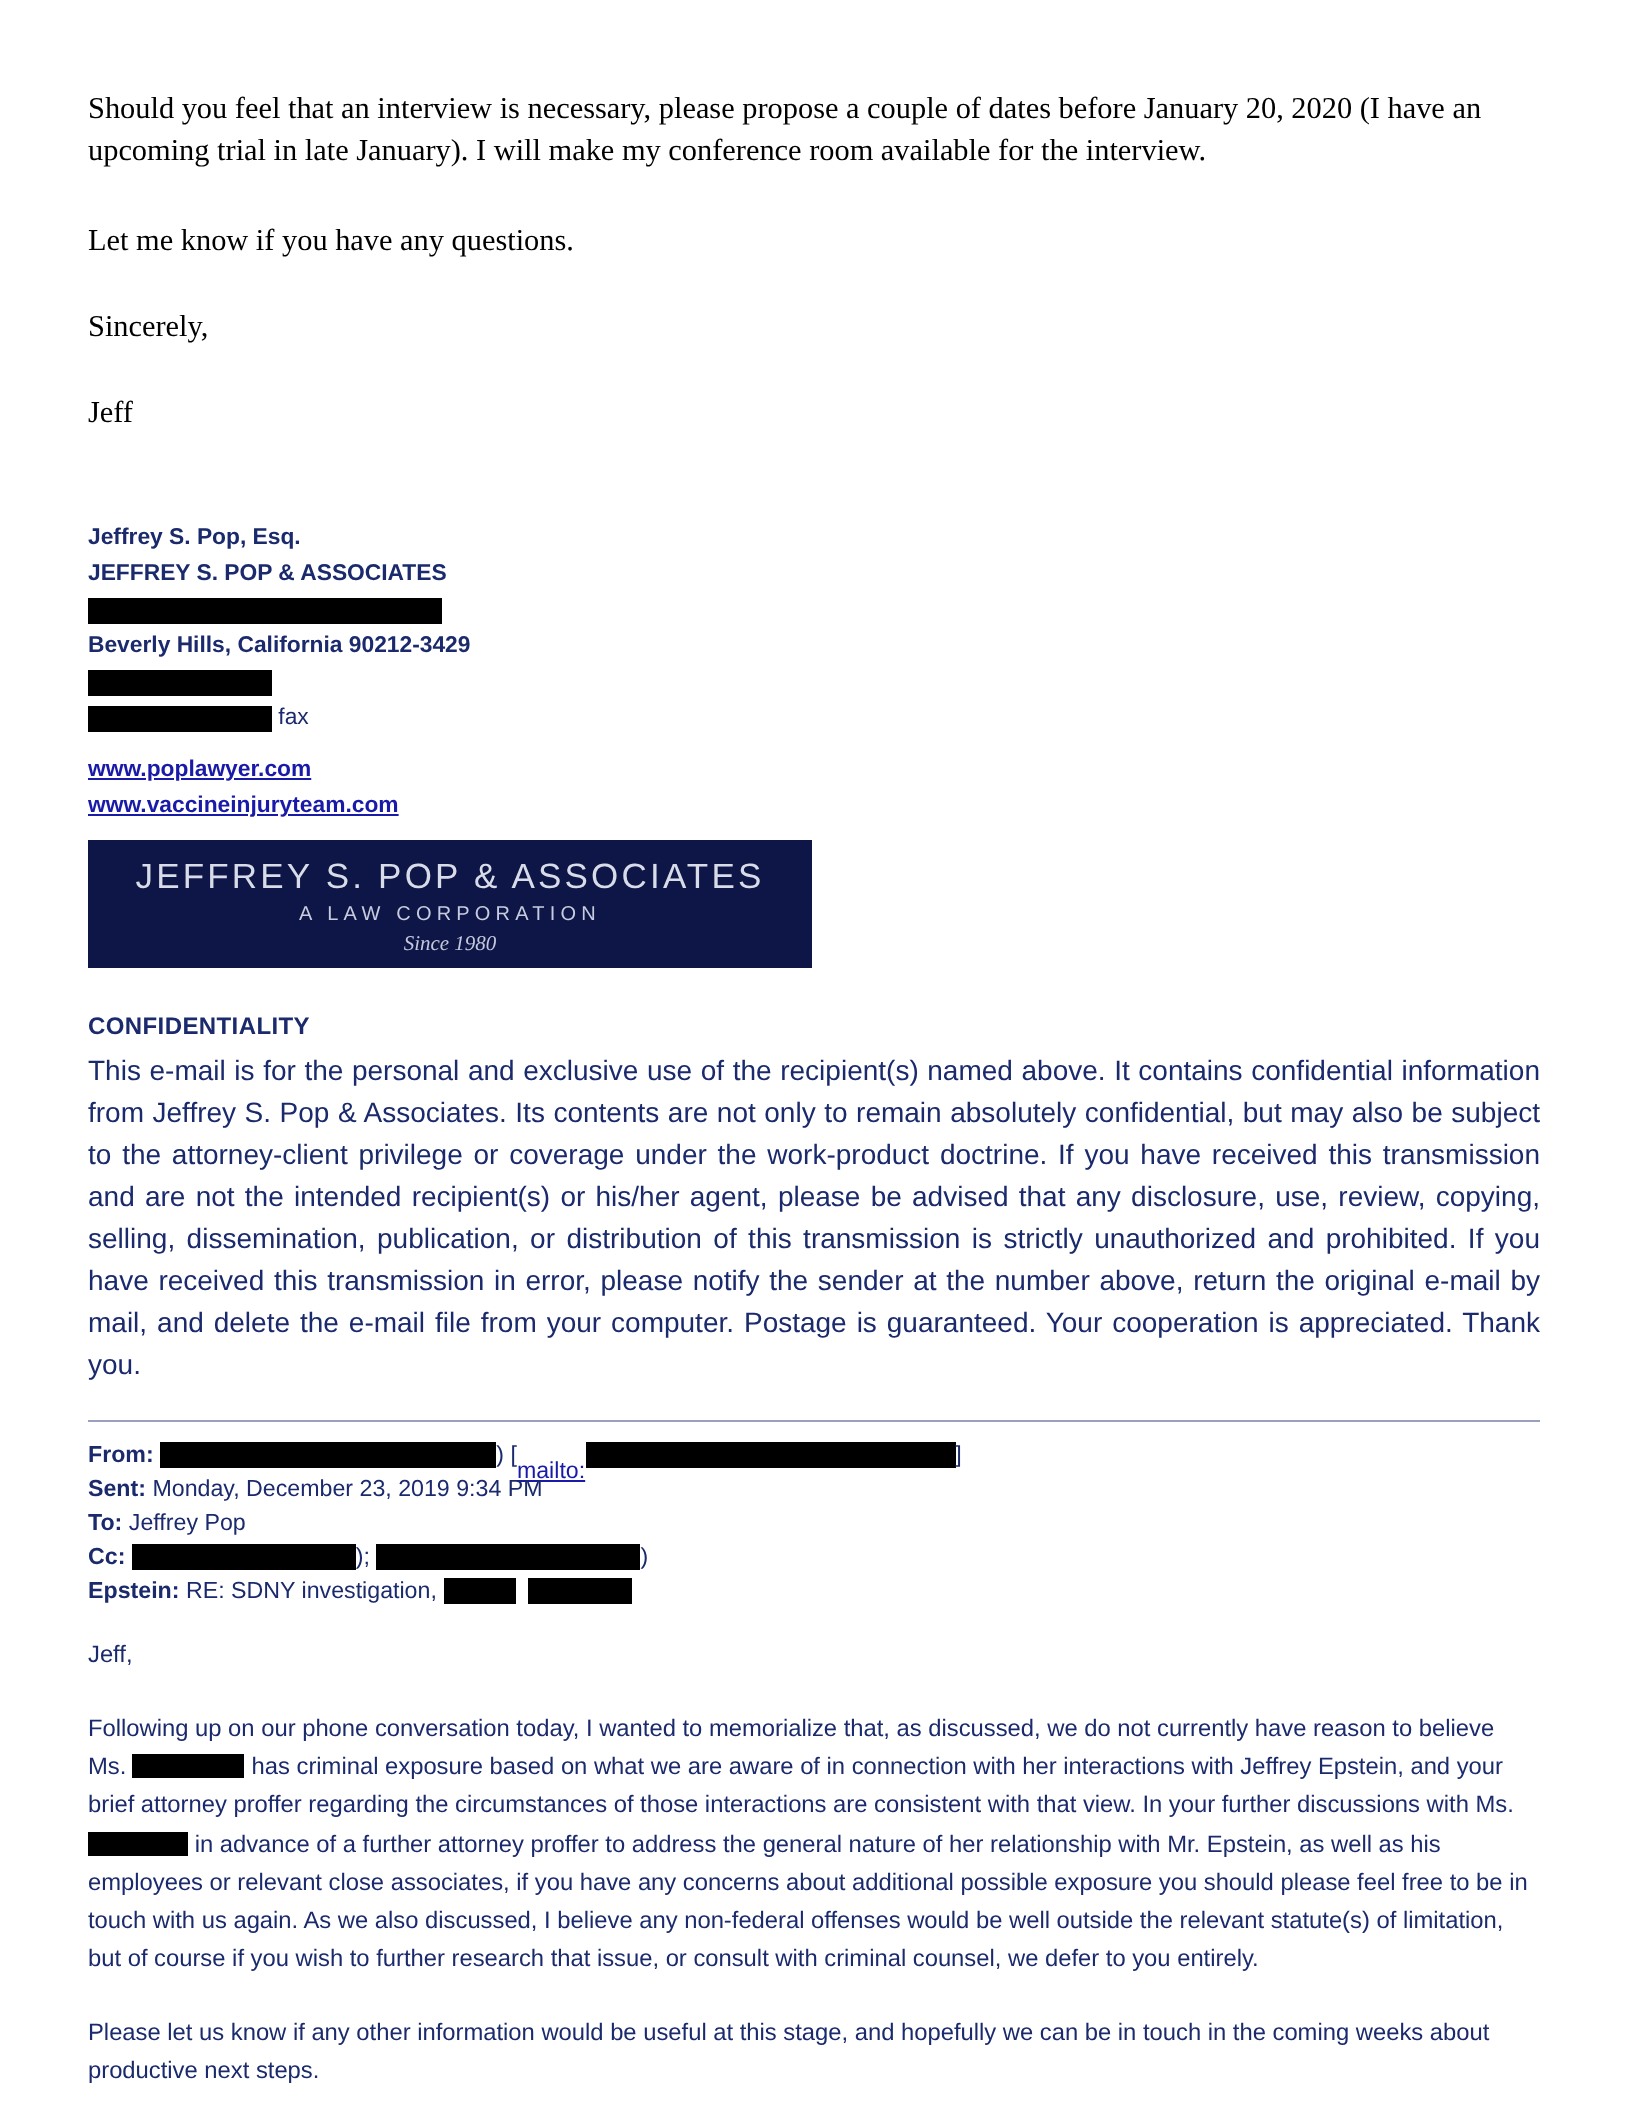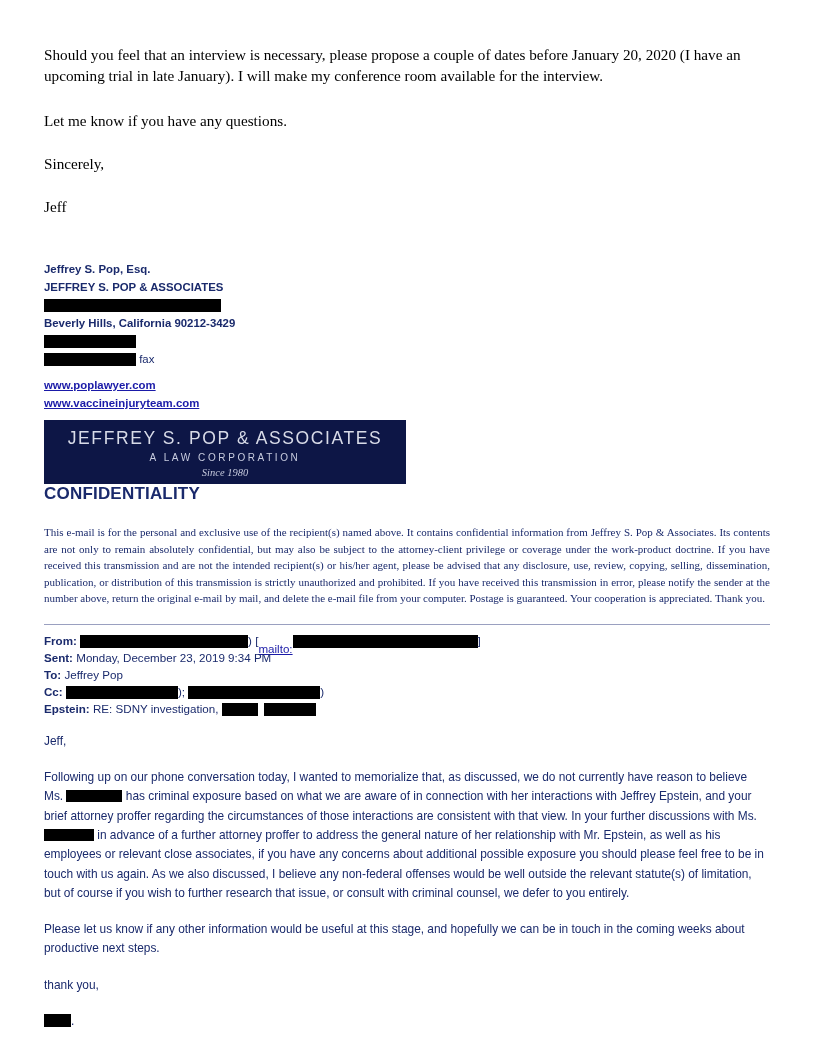--- a/index.html
+++ b/index.html
@@ -95,30 +95,31 @@
     top: 47px; left: 0; right: 0;
     text-align: center;
     font-family: "Liberation Serif", serif;
     font-style: italic;
     font-size: 10.5px;
     color: #c4c8dc;
   }
 
   
   .conf-title {
+    margin-top: 22px;
     font-family: "Liberation Sans", sans-serif;
     font-weight: bold;
-    font-size: 17px;
+    font-size: 12px;
     color: #1a2a6c;
     letter-spacing: .2px;
   }
   .conf-body {
-    margin-top: 20px;
-    font-family: Liberation Serif, serif;
-    font-size: 11px;
+    margin-top: 5px;
+    font-family: Liberation Sans, sans-serif;
+    font-size: 14px;
     line-height: 1.50;
     color: #1a2a6c;
     width: 726px;
     text-align: justify;
   }
 
   
   .divider {
     margin-top: 17px;
     border-top: 1px solid #9aa0c0;

